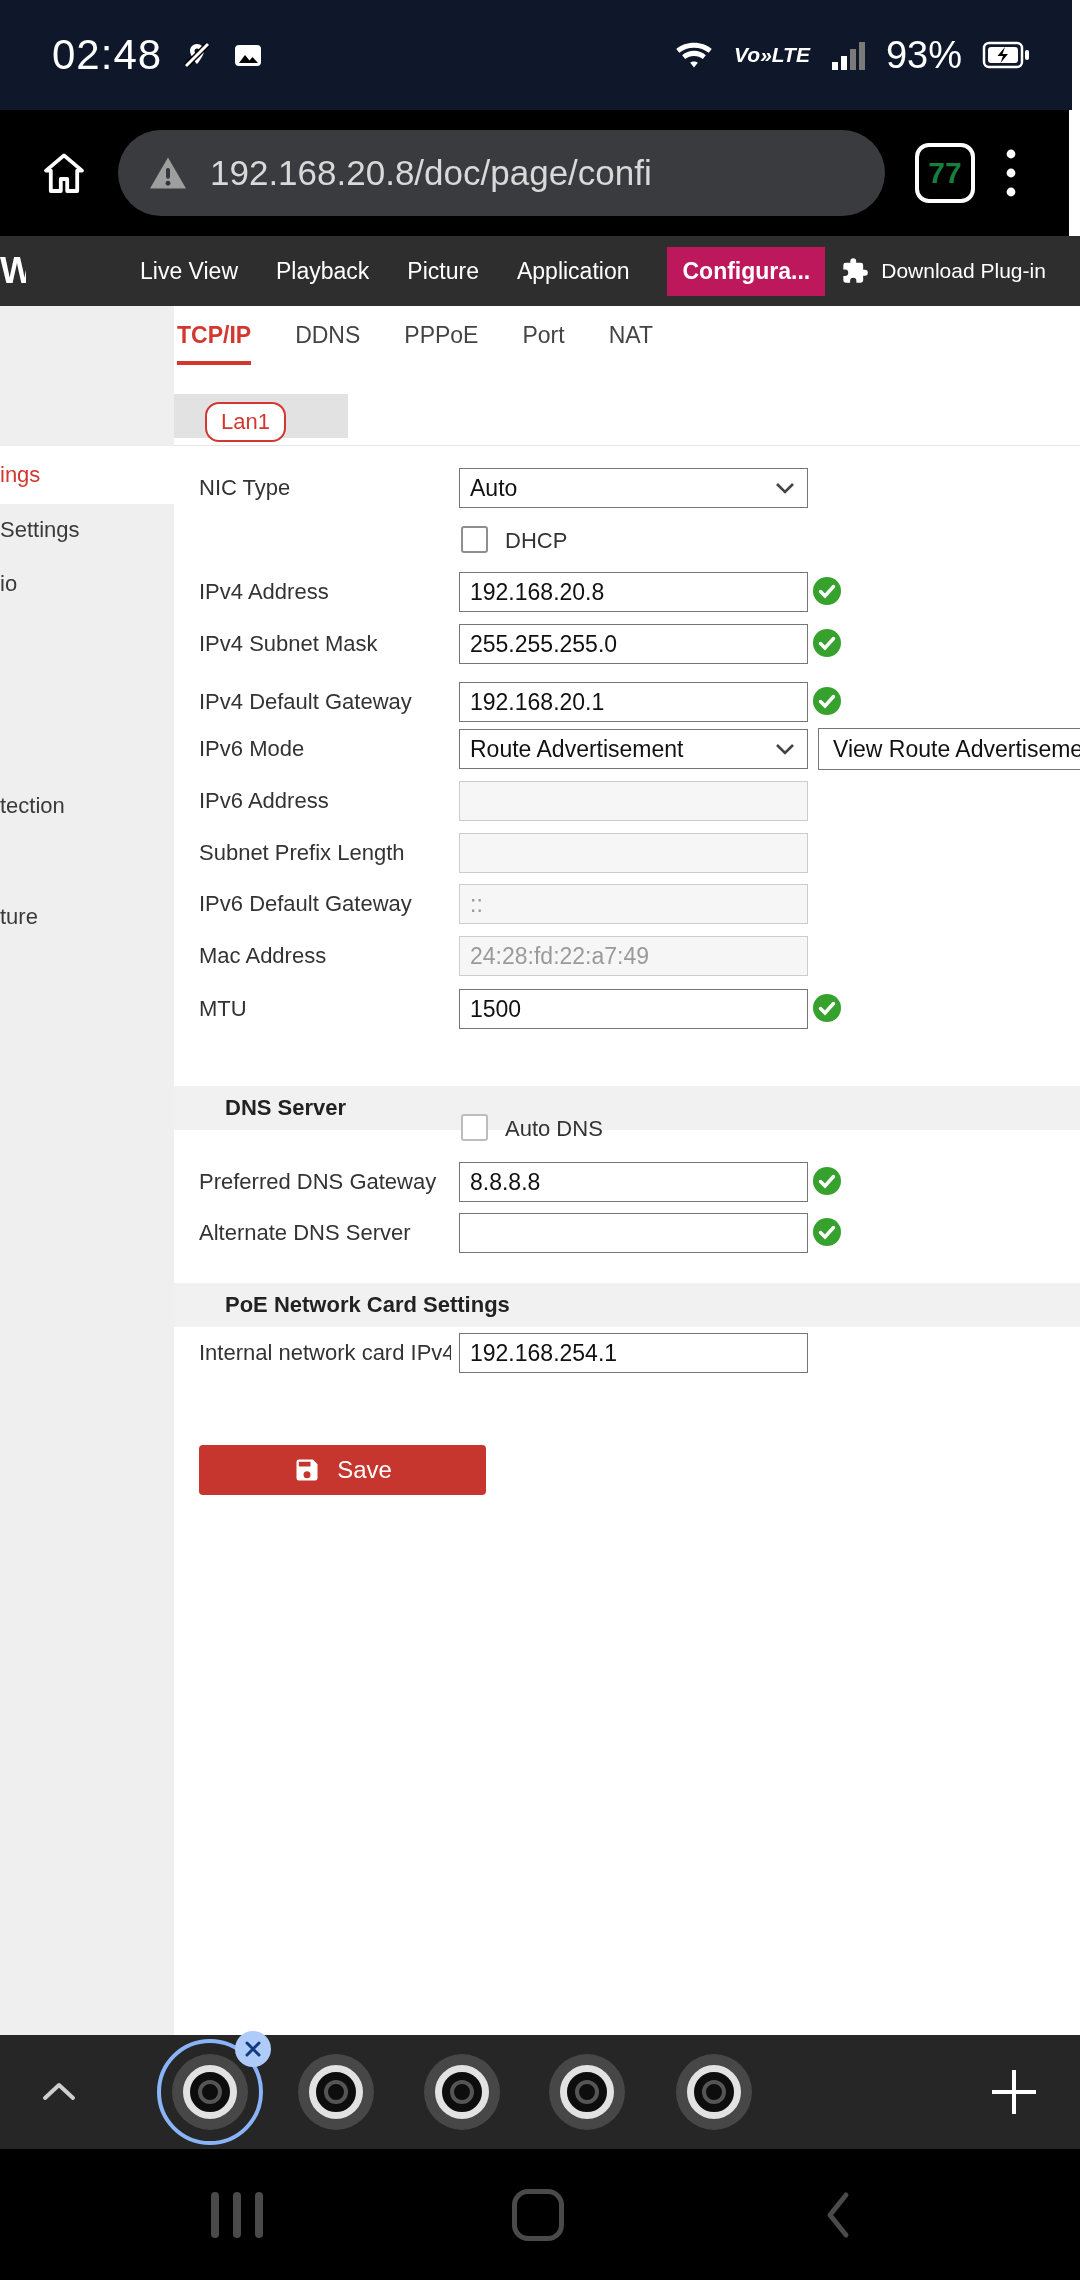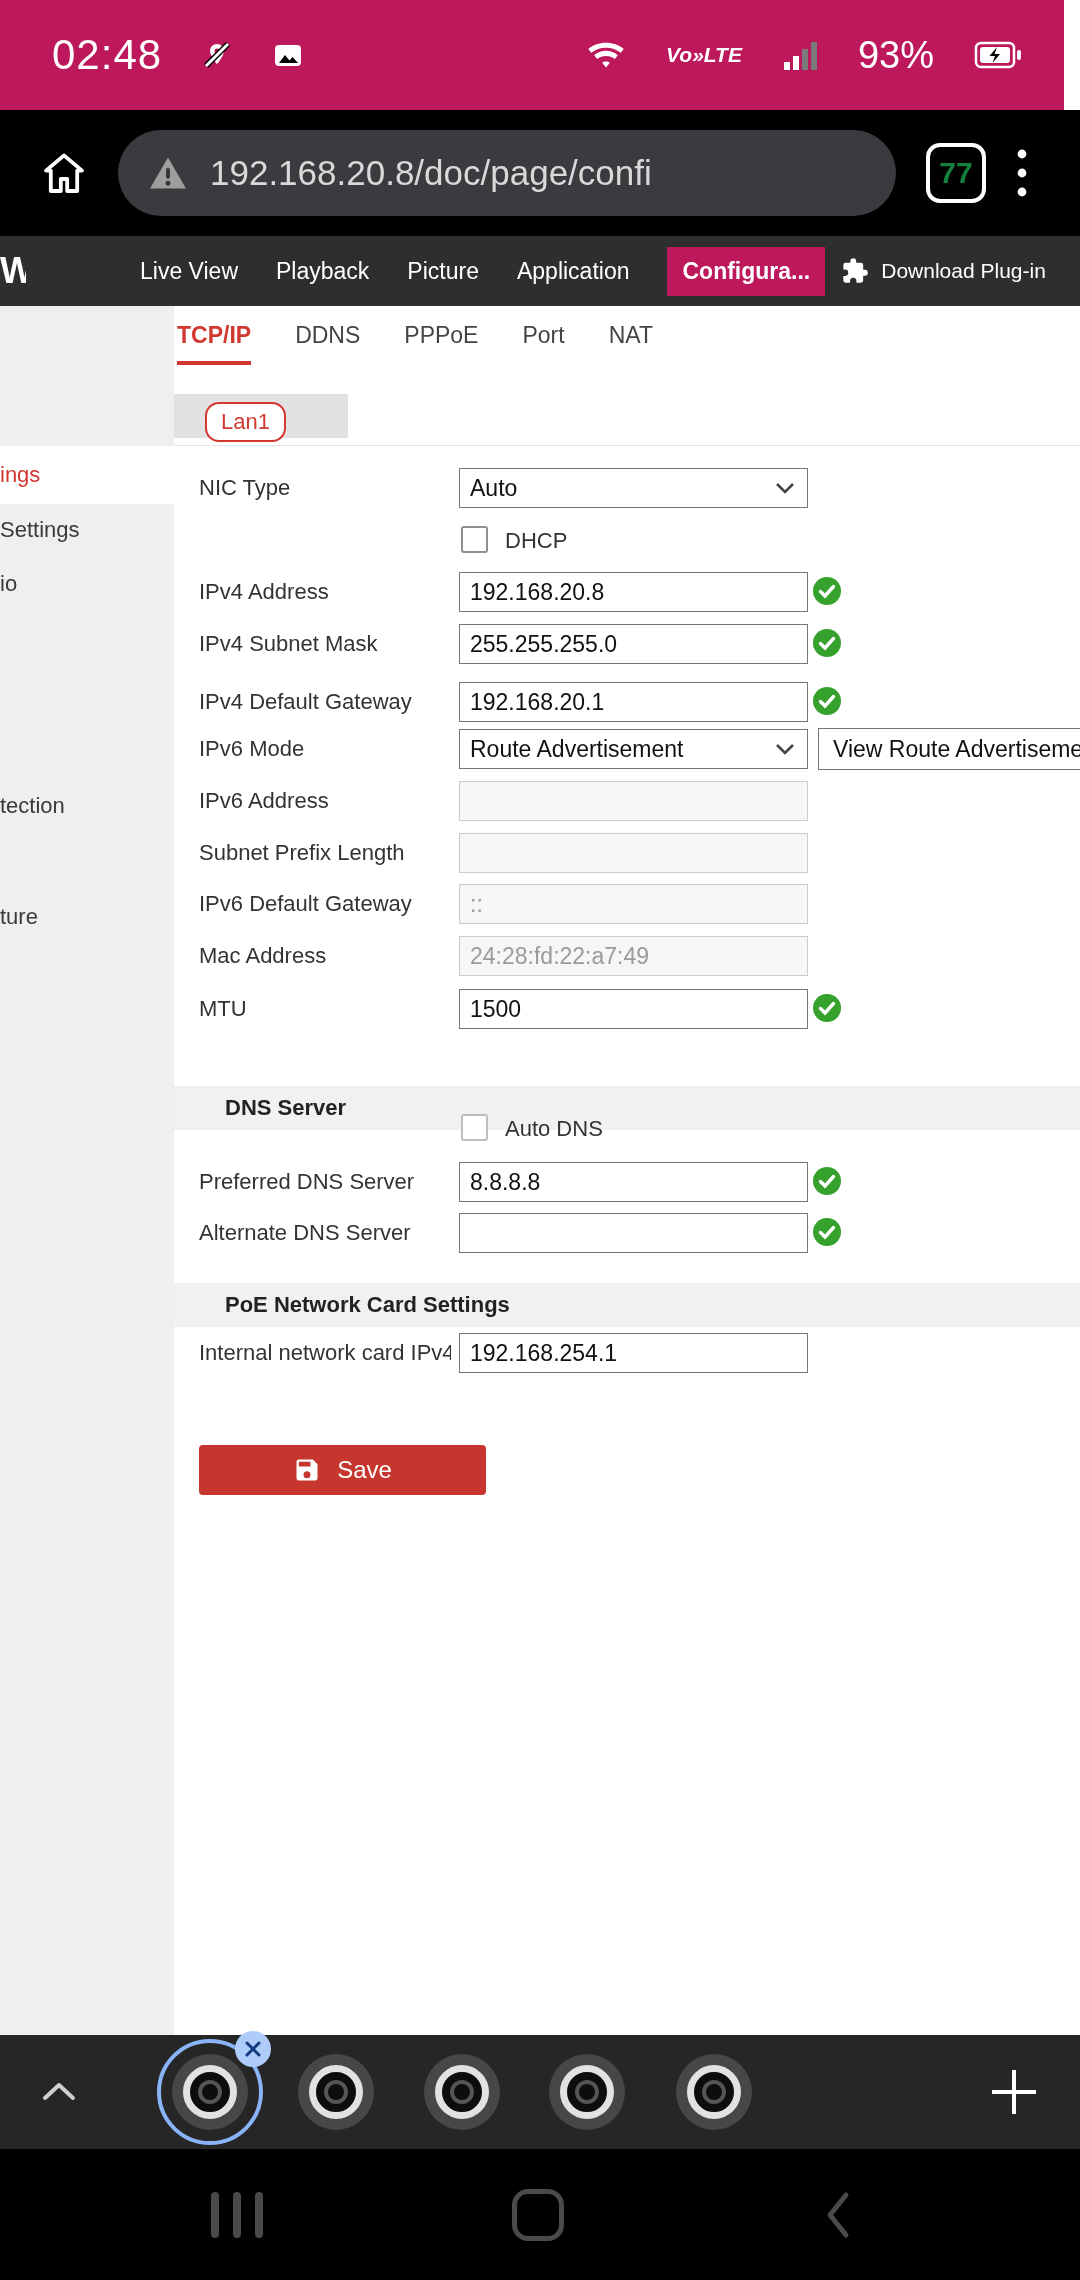--- a/index.html
+++ b/index.html
@@ -2,29 +2,29 @@
 <html><head>
 <meta charset="utf-8">
 <style>
   * { margin:0; padding:0; box-sizing:border-box; }
   html,body { background:#000; }
   .screen{
     position:relative; width:1080px; height:2280px; overflow:hidden;
     background:#fff; font-family:"Liberation Sans", sans-serif;
   }
   
-  .status-bar{position:absolute;top:0;left:0;right:16px;height:110px;background:#be185d;
-    display:flex;align-items:center;padding:0 42px 0 52px;gap:40px;color:#fff;}
+  .status-bar{position:absolute;top:0;left:0;right:8px;height:110px;background:#0f172a;
+    display:flex;align-items:center;padding:0 42px 0 52px;gap:20px;color:#fff;}
   .time{font-size:42px;letter-spacing:1px;}
   .sb-spacer{flex:1;}
   .volte{display:flex;flex-direction:row;align-items:center;line-height:1.05;font-size:21px;font-weight:700;}
   .batt-pct{font-size:38px;}
   .sicon{display:flex;align-items:center;}
   
-  .addr-row{position:absolute;top:110px;left:0;right:0;height:126px;background:#000;
+  .addr-row{position:absolute;top:110px;left:0;right:11px;height:126px;background:#000;
     display:flex;align-items:center;padding:0 52px 0 40px;gap:30px;}
   .url-pill{flex:1;height:86px;background:#3a3b3e;border-radius:43px;display:flex;
     align-items:center;padding:0 30px;gap:22px;overflow:hidden;min-width:0;}
   .url-text{color:#d9d9d9;font-size:35px;white-space:nowrap;overflow:hidden;}
   .tab-counter{width:60px;height:60px;border:4px solid #fff;border-radius:14px;color:#15803d;
     font-size:30px;font-weight:700;display:flex;align-items:center;justify-content:center;flex:0 0 auto;}
   .kebab{flex:0 0 auto;display:flex;align-items:center;}
   
   .site-nav{position:absolute;top:236px;left:0;right:0;height:70px;background:#2e2e2e;
     display:flex;align-items:center;color:#fff;font-size:23px;white-space:nowrap;overflow:hidden;}
@@ -290,21 +290,21 @@
   <div class="band" style="top:1086px;">
     <span>DNS Server</span>
   </div>
 
   <div class="frm" style="top:1107px;">
     <input type="checkbox" class="cbx light" style="">
     <span class="cbx-lbl">Auto DNS</span>
   </div>
 
   <div class="frm" style="top:1160px;">
-    <span class="lbl">Preferred DNS Server</span>
+    <span class="lbl">Preferred DNS Gateway</span>
     <input class="inp" value="8.8.8.8" style="">
     <span class="badge"><svg viewBox="0 0 30 30" width="30" height="30">
           <circle cx="15" cy="15" r="14" fill="#36a22d"></circle>
           <path d="M8.5 15.5l4.5 4.5 8.5-9.5" stroke="#fff" stroke-width="3.4" fill="none" stroke-linecap="round"></path>
         </svg></span>
   </div>
 
   <div class="frm" style="top:1211px;">
     <span class="lbl">Alternate DNS Server</span>
     <input class="inp" value="" style="">

